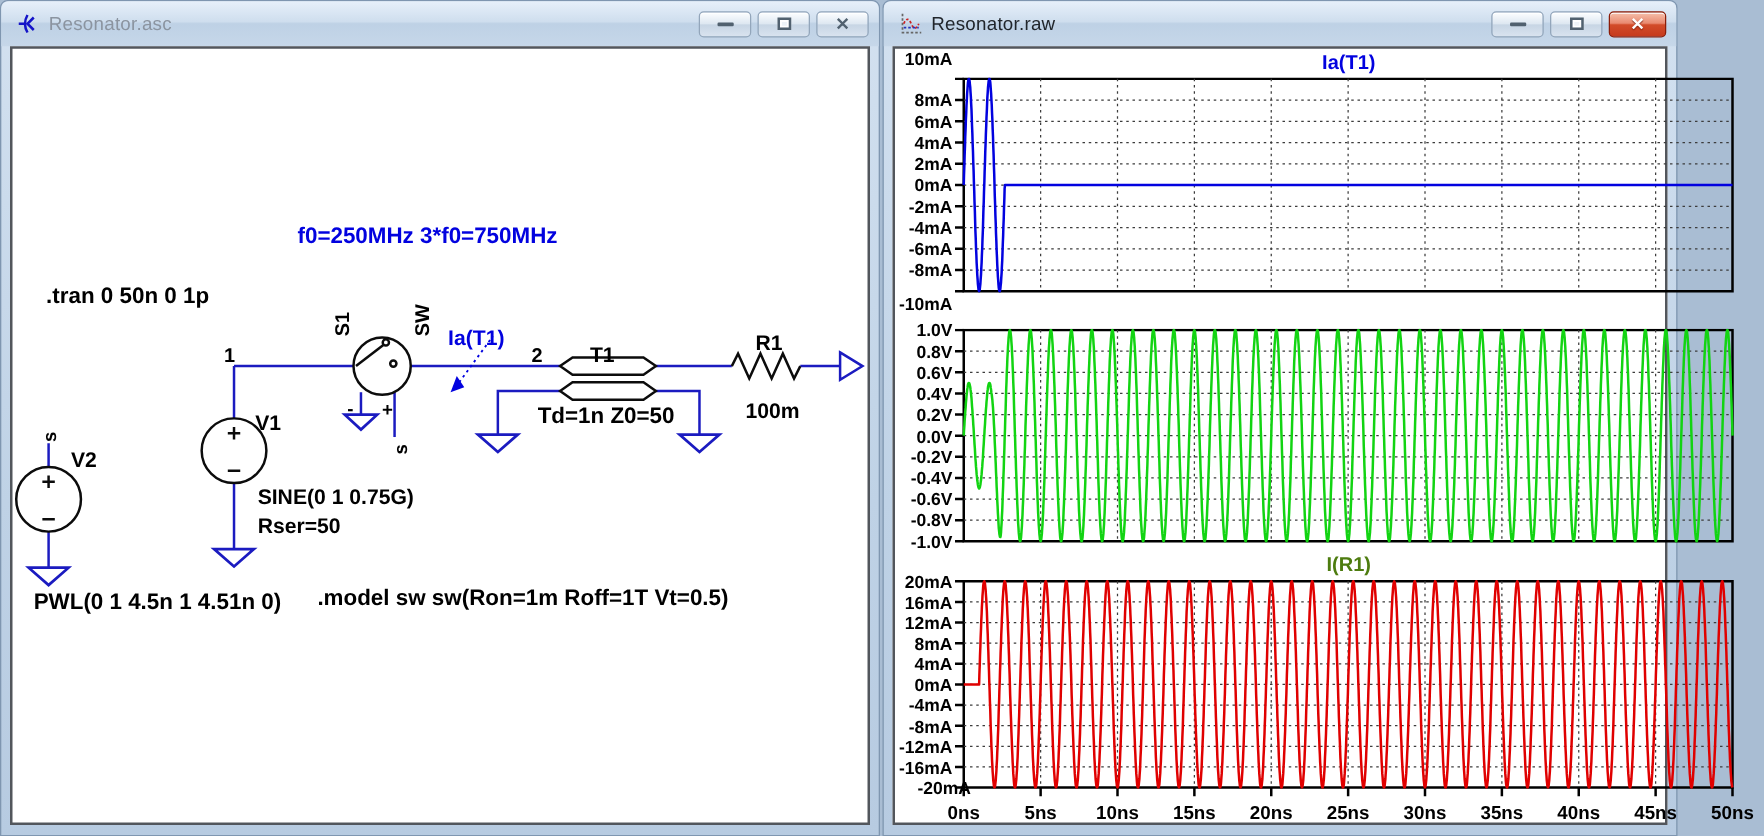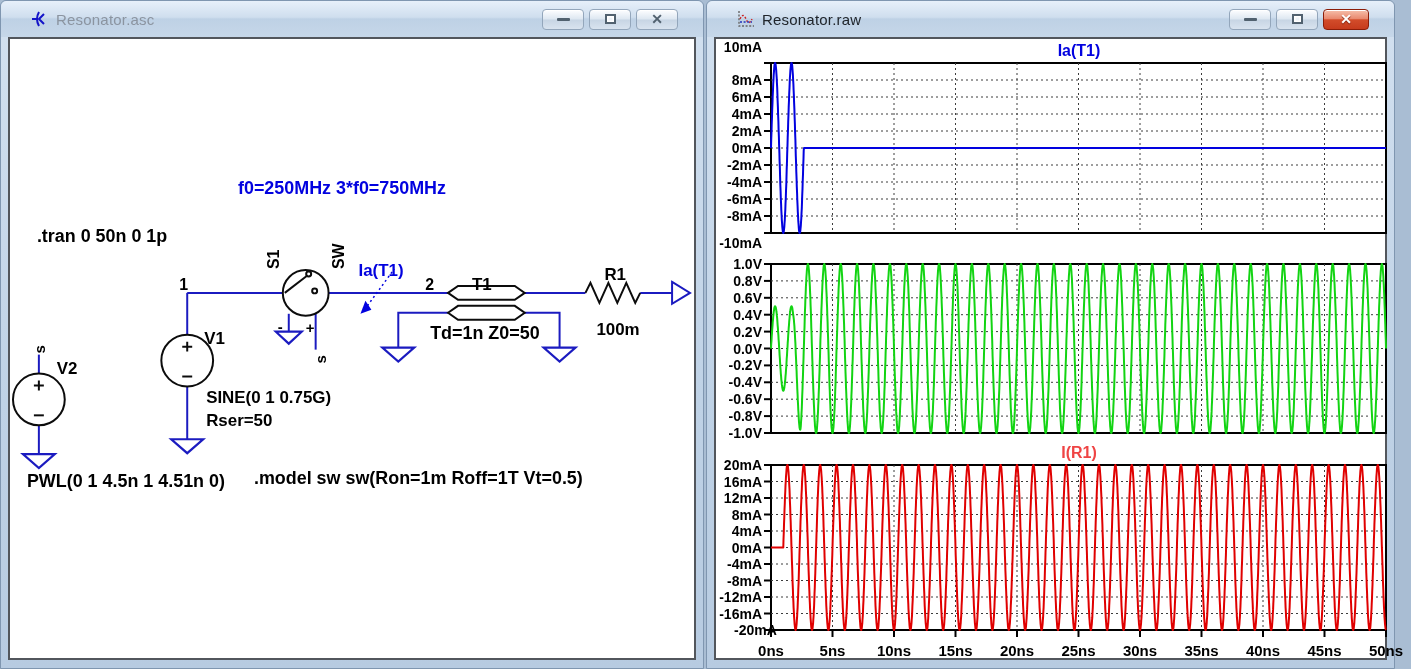--- a/index.html
+++ b/index.html
@@ -2,25 +2,25 @@
 <html><head>
 <meta charset="utf-8">
 <style>
   * { margin:0; padding:0; box-sizing:border-box; }
   html,body { width:1411px; height:669px; overflow:hidden; background:#a9bdd3;
               font-family:"Liberation Sans", sans-serif; }
   .window { position:absolute; top:0; height:669px; border:1px solid #7f96b0;
             border-radius:6px 6px 0 0;
             background:linear-gradient(180deg,#d3e1f0 0%,#bfd2e6 60%,#b7cbe1 100%); }
   #win-left { left:0; width:704px; }
-  #win-right { left:706px; width:689px; }
+  #win-right { left:706px; width:636px; }
   .titlebar { position:absolute; top:0; left:0; right:0; height:36px;
               border-radius:6px 6px 0 0; display:flex; align-items:center;
               background:linear-gradient(180deg,#e7f0fa 0%,#cfdeee 45%,#bed1e5 50%,#c6d7e9 100%);
-              padding:0 25px; }
+              padding:0 8px; }
   .titlebar .ticon { width:20px; height:20px; margin:0 6px 0 4px; flex:0 0 auto; }
   .title-text { font-size:15px; color:#20252b; letter-spacing:.2px; }
   #win-left .title-text { color:#8b94a0; }
   .tb-buttons { margin-left:auto; display:flex; gap:5px; }
   .tb-btn { width:42px; height:21px; border-radius:4px; border:1px solid #93a6bb;
             background:linear-gradient(180deg,#fdfeff 0%,#dde7f1 48%,#c7d5e4 52%,#d9e3ef 100%);
             display:flex; align-items:center; justify-content:center; cursor:default;
             box-shadow:inset 0 1px 0 #fff; }
   .tb-btn .min-glyph { width:13px; height:3px; background:#51616f; border-radius:1px; }
   .tb-btn .restore-glyph { width:11px; height:10px; border:2px solid #51616f; background:#eef3f8;
@@ -261,21 +261,21 @@
           <line x1="1" y1="51.7" x2="8" y2="51.7" stroke="#000" stroke-width="2"></line>
           <line x1="1" y1="68.6" x2="8" y2="68.6" stroke="#000" stroke-width="2"></line>
           <line x1="1" y1="85.5" x2="8" y2="85.5" stroke="#000" stroke-width="2"></line>
           <line x1="1" y1="102.4" x2="8" y2="102.4" stroke="#000" stroke-width="2"></line>
           <line x1="1" y1="119.3" x2="8" y2="119.3" stroke="#000" stroke-width="2"></line>
           <line x1="1" y1="136.2" x2="8" y2="136.2" stroke="#000" stroke-width="2"></line>
           <line x1="1" y1="153.1" x2="8" y2="153.1" stroke="#000" stroke-width="2"></line>
           <line x1="1" y1="170.0" x2="8" y2="170.0" stroke="#000" stroke-width="2"></line>
           <path d="M8.0,85.5 L8.2,81.5 L8.5,77.6 L8.7,73.7 L9.0,69.9 L9.2,66.3 L9.5,62.9 L9.7,59.6 L10.0,56.6 L10.2,53.8 L10.5,51.3 L10.7,49.1 L11.0,47.3 L11.2,45.7 L11.4,44.6 L11.7,43.8 L11.9,43.3 L12.2,43.3 L12.4,43.6 L12.7,44.3 L12.9,45.3 L13.2,46.7 L13.4,48.5 L13.7,50.6 L13.9,52.9 L14.2,55.6 L14.4,58.6 L14.6,61.8 L14.9,65.1 L15.1,68.7 L15.4,72.4 L15.6,76.3 L15.9,80.2 L16.1,84.2 L16.4,88.2 L16.6,92.1 L16.9,96.0 L17.1,99.8 L17.3,103.5 L17.6,107.0 L17.8,110.3 L18.1,113.4 L18.3,116.3 L18.6,118.9 L18.8,121.2 L19.1,123.1 L19.3,124.8 L19.6,126.1 L19.8,127.0 L20.1,127.6 L20.3,127.8 L20.5,127.6 L20.8,127.0 L21.0,126.1 L21.3,124.8 L21.5,123.1 L21.8,121.2 L22.0,118.9 L22.3,116.3 L22.5,113.4 L22.8,110.3 L23.0,107.0 L23.3,103.5 L23.5,99.8 L23.7,96.0 L24.0,92.1 L24.2,88.2 L24.5,84.2 L24.7,80.2 L25.0,76.3 L25.2,72.4 L25.5,68.7 L25.7,65.1 L26.0,61.8 L26.2,58.6 L26.5,55.6 L26.7,52.9 L26.9,50.6 L27.2,48.5 L27.4,46.7 L27.7,45.3 L27.9,44.3 L28.2,43.6 L28.4,43.3 L28.7,43.3 L28.9,43.8 L29.2,44.6 L29.4,45.7 L29.6,47.3 L29.9,49.1 L30.1,51.3 L30.4,52.8 L30.6,54.6 L30.9,57.0 L31.1,59.8 L31.4,63.1 L31.6,66.8 L31.9,71.0 L32.1,75.5 L32.4,80.3 L32.6,85.5 L32.8,90.9 L33.1,96.6 L33.3,102.4 L33.6,108.3 L33.8,114.3 L34.1,120.2 L34.3,126.1 L34.6,131.8 L34.8,137.3 L35.1,142.5 L35.3,147.3 L35.6,151.8 L35.8,155.7 L36.0,159.2 L36.3,162.0 L36.5,164.2 L36.8,165.7 L37.0,166.5 L37.3,166.6 L37.5,165.9 L37.8,163.1 L38.0,159.5 L38.3,155.4 L38.5,150.6 L38.8,145.3 L39.0,139.4 L39.2,133.0 L39.5,126.2 L39.7,119.1 L40.0,111.6 L40.2,103.9 L40.5,96.1 L40.7,88.2 L41.0,80.2 L41.2,72.3 L41.5,64.5 L41.7,56.9 L41.9,49.5 L42.2,42.5 L42.4,35.8 L42.7,29.6 L42.9,23.9 L43.2,18.7 L43.4,14.2 L43.7,10.2 L43.9,6.9 L44.2,4.4 L44.4,2.5 L44.7,1.4 L44.9,1.0 L45.1,1.4 L45.4,2.5 L45.6,4.4 L45.9,6.9 L46.1,10.2 L46.4,14.2 L46.6,18.7 L46.9,23.9 L47.1,29.6 L47.4,35.8 L47.6,42.5 L47.9,49.5 L48.1,56.9 L48.3,64.5 L48.6,72.3 L48.8,80.2 L49.1,88.2 L49.3,96.1 L49.6,103.9 L49.8,111.6 L50.1,119.1 L50.3,126.2 L50.6,133.0 L50.8,139.4 L51.1,145.3 L51.3,150.6 L51.5,155.4 L51.8,159.5 L52.0,163.1 L52.3,165.9 L52.5,168.0 L52.8,169.3 L53.0,170.0 L53.3,169.8 L53.5,169.0 L53.8,167.3 L54.0,165.0 L54.2,162.0 L54.5,158.2 L54.7,153.9 L55.0,148.9 L55.2,143.3 L55.5,137.3 L55.7,130.8 L56.0,123.9 L56.2,116.6 L56.5,109.1 L56.7,101.3 L57.0,93.5 L57.2,85.5 L57.4,77.5 L57.7,69.7 L57.9,61.9 L58.2,54.4 L58.4,47.1 L58.7,40.2 L58.9,33.7 L59.2,27.7 L59.4,22.1 L59.7,17.1 L59.9,12.8 L60.2,9.0 L60.4,6.0 L60.6,3.7 L60.9,2.0 L61.1,1.2 L61.4,1.0 L61.6,1.7 L61.9,3.0 L62.1,5.1 L62.4,7.9 L62.6,11.5 L62.9,15.6 L63.1,20.4 L63.3,25.7 L63.6,31.6 L63.8,38.0 L64.1,44.8 L64.3,51.9 L64.6,59.4 L64.8,67.1 L65.1,74.9 L65.3,82.8 L65.6,90.8 L65.8,98.7 L66.1,106.5 L66.3,114.1 L66.5,121.5 L66.8,128.5 L67.0,135.2 L67.3,141.4 L67.5,147.1 L67.8,152.3 L68.0,156.8 L68.3,160.8 L68.5,164.1 L68.8,166.6 L69.0,168.5 L69.3,169.6 L69.5,170.0 L69.7,169.6 L70.0,168.5 L70.2,166.6 L70.5,164.1 L70.7,160.8 L71.0,156.8 L71.2,152.3 L71.5,147.1 L71.7,141.4 L72.0,135.2 L72.2,128.5 L72.5,121.5 L72.7,114.1 L72.9,106.5 L73.2,98.7 L73.4,90.8 L73.7,82.8 L73.9,74.9 L74.2,67.1 L74.4,59.4 L74.7,51.9 L74.9,44.8 L75.2,38.0 L75.4,31.6 L75.6,25.7 L75.9,20.4 L76.1,15.6 L76.4,11.5 L76.6,7.9 L76.9,5.1 L77.1,3.0 L77.4,1.7 L77.6,1.0 L77.9,1.2 L78.1,2.0 L78.4,3.7 L78.6,6.0 L78.8,9.0 L79.1,12.8 L79.3,17.1 L79.6,22.1 L79.8,27.7 L80.1,33.7 L80.3,40.2 L80.6,47.1 L80.8,54.4 L81.1,61.9 L81.3,69.7 L81.6,77.5 L81.8,85.5 L82.0,93.5 L82.3,101.3 L82.5,109.1 L82.8,116.6 L83.0,123.9 L83.3,130.8 L83.5,137.3 L83.8,143.3 L84.0,148.9 L84.3,153.9 L84.5,158.2 L84.8,162.0 L85.0,165.0 L85.2,167.3 L85.5,169.0 L85.7,169.8 L86.0,170.0 L86.2,169.3 L86.5,168.0 L86.7,165.9 L87.0,163.1 L87.2,159.5 L87.5,155.4 L87.7,150.6 L87.9,145.3 L88.2,139.4 L88.4,133.0 L88.7,126.2 L88.9,119.1 L89.2,111.6 L89.4,103.9 L89.7,96.1 L89.9,88.2 L90.2,80.2 L90.4,72.3 L90.7,64.5 L90.9,56.9 L91.1,49.5 L91.4,42.5 L91.6,35.8 L91.9,29.6 L92.1,23.9 L92.4,18.7 L92.6,14.2 L92.9,10.2 L93.1,6.9 L93.4,4.4 L93.6,2.5 L93.9,1.4 L94.1,1.0 L94.3,1.4 L94.6,2.5 L94.8,4.4 L95.1,6.9 L95.3,10.2 L95.6,14.2 L95.8,18.7 L96.1,23.9 L96.3,29.6 L96.6,35.8 L96.8,42.5 L97.1,49.5 L97.3,56.9 L97.5,64.5 L97.8,72.3 L98.0,80.2 L98.3,88.2 L98.5,96.1 L98.8,103.9 L99.0,111.6 L99.3,119.1 L99.5,126.2 L99.8,133.0 L100.0,139.4 L100.2,145.3 L100.5,150.6 L100.7,155.4 L101.0,159.5 L101.2,163.1 L101.5,165.9 L101.7,168.0 L102.0,169.3 L102.2,170.0 L102.5,169.8 L102.7,169.0 L103.0,167.3 L103.2,165.0 L103.4,162.0 L103.7,158.2 L103.9,153.9 L104.2,148.9 L104.4,143.3 L104.7,137.3 L104.9,130.8 L105.2,123.9 L105.4,116.6 L105.7,109.1 L105.9,101.3 L106.2,93.5 L106.4,85.5 L106.6,77.5 L106.9,69.7 L107.1,61.9 L107.4,54.4 L107.6,47.1 L107.9,40.2 L108.1,33.7 L108.4,27.7 L108.6,22.1 L108.9,17.1 L109.1,12.8 L109.4,9.0 L109.6,6.0 L109.8,3.7 L110.1,2.0 L110.3,1.2 L110.6,1.0 L110.8,1.7 L111.1,3.0 L111.3,5.1 L111.6,7.9 L111.8,11.5 L112.1,15.6 L112.3,20.4 L112.5,25.7 L112.8,31.6 L113.0,38.0 L113.3,44.8 L113.5,51.9 L113.8,59.4 L114.0,67.1 L114.3,74.9 L114.5,82.8 L114.8,90.8 L115.0,98.7 L115.3,106.5 L115.5,114.1 L115.7,121.5 L116.0,128.5 L116.2,135.2 L116.5,141.4 L116.7,147.1 L117.0,152.3 L117.2,156.8 L117.5,160.8 L117.7,164.1 L118.0,166.6 L118.2,168.5 L118.5,169.6 L118.7,170.0 L118.9,169.6 L119.2,168.5 L119.4,166.6 L119.7,164.1 L119.9,160.8 L120.2,156.8 L120.4,152.3 L120.7,147.1 L120.9,141.4 L121.2,135.2 L121.4,128.5 L121.7,121.5 L121.9,114.1 L122.1,106.5 L122.4,98.7 L122.6,90.8 L122.9,82.8 L123.1,74.9 L123.4,67.1 L123.6,59.4 L123.9,51.9 L124.1,44.8 L124.4,38.0 L124.6,31.6 L124.8,25.7 L125.1,20.4 L125.3,15.6 L125.6,11.5 L125.8,7.9 L126.1,5.1 L126.3,3.0 L126.6,1.7 L126.8,1.0 L127.1,1.2 L127.3,2.0 L127.6,3.7 L127.8,6.0 L128.0,9.0 L128.3,12.8 L128.5,17.1 L128.8,22.1 L129.0,27.7 L129.3,33.7 L129.5,40.2 L129.8,47.1 L130.0,54.4 L130.3,61.9 L130.5,69.7 L130.8,77.5 L131.0,85.5 L131.2,93.5 L131.5,101.3 L131.7,109.1 L132.0,116.6 L132.2,123.9 L132.5,130.8 L132.7,137.3 L133.0,143.3 L133.2,148.9 L133.5,153.9 L133.7,158.2 L134.0,162.0 L134.2,165.0 L134.4,167.3 L134.7,169.0 L134.9,169.8 L135.2,170.0 L135.4,169.3 L135.7,168.0 L135.9,165.9 L136.2,163.1 L136.4,159.5 L136.7,155.4 L136.9,150.6 L137.1,145.3 L137.4,139.4 L137.6,133.0 L137.9,126.2 L138.1,119.1 L138.4,111.6 L138.6,103.9 L138.9,96.1 L139.1,88.2 L139.4,80.2 L139.6,72.3 L139.9,64.5 L140.1,56.9 L140.3,49.5 L140.6,42.5 L140.8,35.8 L141.1,29.6 L141.3,23.9 L141.6,18.7 L141.8,14.2 L142.1,10.2 L142.3,6.9 L142.6,4.4 L142.8,2.5 L143.1,1.4 L143.3,1.0 L143.5,1.4 L143.8,2.5 L144.0,4.4 L144.3,6.9 L144.5,10.2 L144.8,14.2 L145.0,18.7 L145.3,23.9 L145.5,29.6 L145.8,35.8 L146.0,42.5 L146.3,49.5 L146.5,56.9 L146.7,64.5 L147.0,72.3 L147.2,80.2 L147.5,88.2 L147.7,96.1 L148.0,103.9 L148.2,111.6 L148.5,119.1 L148.7,126.2 L149.0,133.0 L149.2,139.4 L149.4,145.3 L149.7,150.6 L149.9,155.4 L150.2,159.5 L150.4,163.1 L150.7,165.9 L150.9,168.0 L151.2,169.3 L151.4,170.0 L151.7,169.8 L151.9,169.0 L152.2,167.3 L152.4,165.0 L152.6,162.0 L152.9,158.2 L153.1,153.9 L153.4,148.9 L153.6,143.3 L153.9,137.3 L154.1,130.8 L154.4,123.9 L154.6,116.6 L154.9,109.1 L155.1,101.3 L155.4,93.5 L155.6,85.5 L155.8,77.5 L156.1,69.7 L156.3,61.9 L156.6,54.4 L156.8,47.1 L157.1,40.2 L157.3,33.7 L157.6,27.7 L157.8,22.1 L158.1,17.1 L158.3,12.8 L158.6,9.0 L158.8,6.0 L159.0,3.7 L159.3,2.0 L159.5,1.2 L159.8,1.0 L160.0,1.7 L160.3,3.0 L160.5,5.1 L160.8,7.9 L161.0,11.5 L161.3,15.6 L161.5,20.4 L161.7,25.7 L162.0,31.6 L162.2,38.0 L162.5,44.8 L162.7,51.9 L163.0,59.4 L163.2,67.1 L163.5,74.9 L163.7,82.8 L164.0,90.8 L164.2,98.7 L164.5,106.5 L164.7,114.1 L164.9,121.5 L165.2,128.5 L165.4,135.2 L165.7,141.4 L165.9,147.1 L166.2,152.3 L166.4,156.8 L166.7,160.8 L166.9,164.1 L167.2,166.6 L167.4,168.5 L167.7,169.6 L167.9,170.0 L168.1,169.6 L168.4,168.5 L168.6,166.6 L168.9,164.1 L169.1,160.8 L169.4,156.8 L169.6,152.3 L169.9,147.1 L170.1,141.4 L170.4,135.2 L170.6,128.5 L170.9,121.5 L171.1,114.1 L171.3,106.5 L171.6,98.7 L171.8,90.8 L172.1,82.8 L172.3,74.9 L172.6,67.1 L172.8,59.4 L173.1,51.9 L173.3,44.8 L173.6,38.0 L173.8,31.6 L174.0,25.7 L174.3,20.4 L174.5,15.6 L174.8,11.5 L175.0,7.9 L175.3,5.1 L175.5,3.0 L175.8,1.7 L176.0,1.0 L176.3,1.2 L176.5,2.0 L176.8,3.7 L177.0,6.0 L177.2,9.0 L177.5,12.8 L177.7,17.1 L178.0,22.1 L178.2,27.7 L178.5,33.7 L178.7,40.2 L179.0,47.1 L179.2,54.4 L179.5,61.9 L179.7,69.7 L180.0,77.5 L180.2,85.5 L180.4,93.5 L180.7,101.3 L180.9,109.1 L181.2,116.6 L181.4,123.9 L181.7,130.8 L181.9,137.3 L182.2,143.3 L182.4,148.9 L182.7,153.9 L182.9,158.2 L183.2,162.0 L183.4,165.0 L183.6,167.3 L183.9,169.0 L184.1,169.8 L184.4,170.0 L184.6,169.3 L184.9,168.0 L185.1,165.9 L185.4,163.1 L185.6,159.5 L185.9,155.4 L186.1,150.6 L186.3,145.3 L186.6,139.4 L186.8,133.0 L187.1,126.2 L187.3,119.1 L187.6,111.6 L187.8,103.9 L188.1,96.1 L188.3,88.2 L188.6,80.2 L188.8,72.3 L189.1,64.5 L189.3,56.9 L189.5,49.5 L189.8,42.5 L190.0,35.8 L190.3,29.6 L190.5,23.9 L190.8,18.7 L191.0,14.2 L191.3,10.2 L191.5,6.9 L191.8,4.4 L192.0,2.5 L192.3,1.4 L192.5,1.0 L192.7,1.4 L193.0,2.5 L193.2,4.4 L193.5,6.9 L193.7,10.2 L194.0,14.2 L194.2,18.7 L194.5,23.9 L194.7,29.6 L195.0,35.8 L195.2,42.5 L195.5,49.5 L195.7,56.9 L195.9,64.5 L196.2,72.3 L196.4,80.2 L196.7,88.2 L196.9,96.1 L197.2,103.9 L197.4,111.6 L197.7,119.1 L197.9,126.2 L198.2,133.0 L198.4,139.4 L198.6,145.3 L198.9,150.6 L199.1,155.4 L199.4,159.5 L199.6,163.1 L199.9,165.9 L200.1,168.0 L200.4,169.3 L200.6,170.0 L200.9,169.8 L201.1,169.0 L201.4,167.3 L201.6,165.0 L201.8,162.0 L202.1,158.2 L202.3,153.9 L202.6,148.9 L202.8,143.3 L203.1,137.3 L203.3,130.8 L203.6,123.9 L203.8,116.6 L204.1,109.1 L204.3,101.3 L204.6,93.5 L204.8,85.5 L205.0,77.5 L205.3,69.7 L205.5,61.9 L205.8,54.4 L206.0,47.1 L206.3,40.2 L206.5,33.7 L206.8,27.7 L207.0,22.1 L207.3,17.1 L207.5,12.8 L207.8,9.0 L208.0,6.0 L208.2,3.7 L208.5,2.0 L208.7,1.2 L209.0,1.0 L209.2,1.7 L209.5,3.0 L209.7,5.1 L210.0,7.9 L210.2,11.5 L210.5,15.6 L210.7,20.4 L210.9,25.7 L211.2,31.6 L211.4,38.0 L211.7,44.8 L211.9,51.9 L212.2,59.4 L212.4,67.1 L212.7,74.9 L212.9,82.8 L213.2,90.8 L213.4,98.7 L213.7,106.5 L213.9,114.1 L214.1,121.5 L214.4,128.5 L214.6,135.2 L214.9,141.4 L215.1,147.1 L215.4,152.3 L215.6,156.8 L215.9,160.8 L216.1,164.1 L216.4,166.6 L216.6,168.5 L216.9,169.6 L217.1,170.0 L217.3,169.6 L217.6,168.5 L217.8,166.6 L218.1,164.1 L218.3,160.8 L218.6,156.8 L218.8,152.3 L219.1,147.1 L219.3,141.4 L219.6,135.2 L219.8,128.5 L220.1,121.5 L220.3,114.1 L220.5,106.5 L220.8,98.7 L221.0,90.8 L221.3,82.8 L221.5,74.9 L221.8,67.1 L222.0,59.4 L222.3,51.9 L222.5,44.8 L222.8,38.0 L223.0,31.6 L223.2,25.7 L223.5,20.4 L223.7,15.6 L224.0,11.5 L224.2,7.9 L224.5,5.1 L224.7,3.0 L225.0,1.7 L225.2,1.0 L225.5,1.2 L225.7,2.0 L226.0,3.7 L226.2,6.0 L226.4,9.0 L226.7,12.8 L226.9,17.1 L227.2,22.1 L227.4,27.7 L227.7,33.7 L227.9,40.2 L228.2,47.1 L228.4,54.4 L228.7,61.9 L228.9,69.7 L229.2,77.5 L229.4,85.5 L229.6,93.5 L229.9,101.3 L230.1,109.1 L230.4,116.6 L230.6,123.9 L230.9,130.8 L231.1,137.3 L231.4,143.3 L231.6,148.9 L231.9,153.9 L232.1,158.2 L232.4,162.0 L232.6,165.0 L232.8,167.3 L233.1,169.0 L233.3,169.8 L233.6,170.0 L233.8,169.3 L234.1,168.0 L234.3,165.9 L234.6,163.1 L234.8,159.5 L235.1,155.4 L235.3,150.6 L235.5,145.3 L235.8,139.4 L236.0,133.0 L236.3,126.2 L236.5,119.1 L236.8,111.6 L237.0,103.9 L237.3,96.1 L237.5,88.2 L237.8,80.2 L238.0,72.3 L238.3,64.5 L238.5,56.9 L238.7,49.5 L239.0,42.5 L239.2,35.8 L239.5,29.6 L239.7,23.9 L240.0,18.7 L240.2,14.2 L240.5,10.2 L240.7,6.9 L241.0,4.4 L241.2,2.5 L241.5,1.4 L241.7,1.0 L241.9,1.4 L242.2,2.5 L242.4,4.4 L242.7,6.9 L242.9,10.2 L243.2,14.2 L243.4,18.7 L243.7,23.9 L243.9,29.6 L244.2,35.8 L244.4,42.5 L244.7,49.5 L244.9,56.9 L245.1,64.5 L245.4,72.3 L245.6,80.2 L245.9,88.2 L246.1,96.1 L246.4,103.9 L246.6,111.6 L246.9,119.1 L247.1,126.2 L247.4,133.0 L247.6,139.4 L247.8,145.3 L248.1,150.6 L248.3,155.4 L248.6,159.5 L248.8,163.1 L249.1,165.9 L249.3,168.0 L249.6,169.3 L249.8,170.0 L250.1,169.8 L250.3,169.0 L250.6,167.3 L250.8,165.0 L251.0,162.0 L251.3,158.2 L251.5,153.9 L251.8,148.9 L252.0,143.3 L252.3,137.3 L252.5,130.8 L252.8,123.9 L253.0,116.6 L253.3,109.1 L253.5,101.3 L253.8,93.5 L254.0,85.5 L254.2,77.5 L254.5,69.7 L254.7,61.9 L255.0,54.4 L255.2,47.1 L255.5,40.2 L255.7,33.7 L256.0,27.7 L256.2,22.1 L256.5,17.1 L256.7,12.8 L257.0,9.0 L257.2,6.0 L257.4,3.7 L257.7,2.0 L257.9,1.2 L258.2,1.0 L258.4,1.7 L258.7,3.0 L258.9,5.1 L259.2,7.9 L259.4,11.5 L259.7,15.6 L259.9,20.4 L260.1,25.7 L260.4,31.6 L260.6,38.0 L260.9,44.8 L261.1,51.9 L261.4,59.4 L261.6,67.1 L261.9,74.9 L262.1,82.8 L262.4,90.8 L262.6,98.7 L262.9,106.5 L263.1,114.1 L263.3,121.5 L263.6,128.5 L263.8,135.2 L264.1,141.4 L264.3,147.1 L264.6,152.3 L264.8,156.8 L265.1,160.8 L265.3,164.1 L265.6,166.6 L265.8,168.5 L266.1,169.6 L266.3,170.0 L266.5,169.6 L266.8,168.5 L267.0,166.6 L267.3,164.1 L267.5,160.8 L267.8,156.8 L268.0,152.3 L268.3,147.1 L268.5,141.4 L268.8,135.2 L269.0,128.5 L269.3,121.5 L269.5,114.1 L269.7,106.5 L270.0,98.7 L270.2,90.8 L270.5,82.8 L270.7,74.9 L271.0,67.1 L271.2,59.4 L271.5,51.9 L271.7,44.8 L272.0,38.0 L272.2,31.6 L272.4,25.7 L272.7,20.4 L272.9,15.6 L273.2,11.5 L273.4,7.9 L273.7,5.1 L273.9,3.0 L274.2,1.7 L274.4,1.0 L274.7,1.2 L274.9,2.0 L275.2,3.7 L275.4,6.0 L275.6,9.0 L275.9,12.8 L276.1,17.1 L276.4,22.1 L276.6,27.7 L276.9,33.7 L277.1,40.2 L277.4,47.1 L277.6,54.4 L277.9,61.9 L278.1,69.7 L278.4,77.5 L278.6,85.5 L278.8,93.5 L279.1,101.3 L279.3,109.1 L279.6,116.6 L279.8,123.9 L280.1,130.8 L280.3,137.3 L280.6,143.3 L280.8,148.9 L281.1,153.9 L281.3,158.2 L281.6,162.0 L281.8,165.0 L282.0,167.3 L282.3,169.0 L282.5,169.8 L282.8,170.0 L283.0,169.3 L283.3,168.0 L283.5,165.9 L283.8,163.1 L284.0,159.5 L284.3,155.4 L284.5,150.6 L284.7,145.3 L285.0,139.4 L285.2,133.0 L285.5,126.2 L285.7,119.1 L286.0,111.6 L286.2,103.9 L286.5,96.1 L286.7,88.2 L287.0,80.2 L287.2,72.3 L287.5,64.5 L287.7,56.9 L287.9,49.5 L288.2,42.5 L288.4,35.8 L288.7,29.6 L288.9,23.9 L289.2,18.7 L289.4,14.2 L289.7,10.2 L289.9,6.9 L290.2,4.4 L290.4,2.5 L290.7,1.4 L290.9,1.0 L291.1,1.4 L291.4,2.5 L291.6,4.4 L291.9,6.9 L292.1,10.2 L292.4,14.2 L292.6,18.7 L292.9,23.9 L293.1,29.6 L293.4,35.8 L293.6,42.5 L293.9,49.5 L294.1,56.9 L294.3,64.5 L294.6,72.3 L294.8,80.2 L295.1,88.2 L295.3,96.1 L295.6,103.9 L295.8,111.6 L296.1,119.1 L296.3,126.2 L296.6,133.0 L296.8,139.4 L297.0,145.3 L297.3,150.6 L297.5,155.4 L297.8,159.5 L298.0,163.1 L298.3,165.9 L298.5,168.0 L298.8,169.3 L299.0,170.0 L299.3,169.8 L299.5,169.0 L299.8,167.3 L300.0,165.0 L300.2,162.0 L300.5,158.2 L300.7,153.9 L301.0,148.9 L301.2,143.3 L301.5,137.3 L301.7,130.8 L302.0,123.9 L302.2,116.6 L302.5,109.1 L302.7,101.3 L303.0,93.5 L303.2,85.5 L303.4,77.5 L303.7,69.7 L303.9,61.9 L304.2,54.4 L304.4,47.1 L304.7,40.2 L304.9,33.7 L305.2,27.7 L305.4,22.1 L305.7,17.1 L305.9,12.8 L306.2,9.0 L306.4,6.0 L306.6,3.7 L306.9,2.0 L307.1,1.2 L307.4,1.0 L307.6,1.7 L307.9,3.0 L308.1,5.1 L308.4,7.9 L308.6,11.5 L308.9,15.6 L309.1,20.4 L309.3,25.7 L309.6,31.6 L309.8,38.0 L310.1,44.8 L310.3,51.9 L310.6,59.4 L310.8,67.1 L311.1,74.9 L311.3,82.8 L311.6,90.8 L311.8,98.7 L312.1,106.5 L312.3,114.1 L312.5,121.5 L312.8,128.5 L313.0,135.2 L313.3,141.4 L313.5,147.1 L313.8,152.3 L314.0,156.8 L314.3,160.8 L314.5,164.1 L314.8,166.6 L315.0,168.5 L315.3,169.6 L315.5,170.0 L315.7,169.6 L316.0,168.5 L316.2,166.6 L316.5,164.1 L316.7,160.8 L317.0,156.8 L317.2,152.3 L317.5,147.1 L317.7,141.4 L318.0,135.2 L318.2,128.5 L318.5,121.5 L318.7,114.1 L318.9,106.5 L319.2,98.7 L319.4,90.8 L319.7,82.8 L319.9,74.9 L320.2,67.1 L320.4,59.4 L320.7,51.9 L320.9,44.8 L321.2,38.0 L321.4,31.6 L321.6,25.7 L321.9,20.4 L322.1,15.6 L322.4,11.5 L322.6,7.9 L322.9,5.1 L323.1,3.0 L323.4,1.7 L323.6,1.0 L323.9,1.2 L324.1,2.0 L324.4,3.7 L324.6,6.0 L324.8,9.0 L325.1,12.8 L325.3,17.1 L325.6,22.1 L325.8,27.7 L326.1,33.7 L326.3,40.2 L326.6,47.1 L326.8,54.4 L327.1,61.9 L327.3,69.7 L327.6,77.5 L327.8,85.5 L328.0,93.5 L328.3,101.3 L328.5,109.1 L328.8,116.6 L329.0,123.9 L329.3,130.8 L329.5,137.3 L329.8,143.3 L330.0,148.9 L330.3,153.9 L330.5,158.2 L330.8,162.0 L331.0,165.0 L331.2,167.3 L331.5,169.0 L331.7,169.8 L332.0,170.0 L332.2,169.3 L332.5,168.0 L332.7,165.9 L333.0,163.1 L333.2,159.5 L333.5,155.4 L333.7,150.6 L333.9,145.3 L334.2,139.4 L334.4,133.0 L334.7,126.2 L334.9,119.1 L335.2,111.6 L335.4,103.9 L335.7,96.1 L335.9,88.2 L336.2,80.2 L336.4,72.3 L336.7,64.5 L336.9,56.9 L337.1,49.5 L337.4,42.5 L337.6,35.8 L337.9,29.6 L338.1,23.9 L338.4,18.7 L338.6,14.2 L338.9,10.2 L339.1,6.9 L339.4,4.4 L339.6,2.5 L339.9,1.4 L340.1,1.0 L340.3,1.4 L340.6,2.5 L340.8,4.4 L341.1,6.9 L341.3,10.2 L341.6,14.2 L341.8,18.7 L342.1,23.9 L342.3,29.6 L342.6,35.8 L342.8,42.5 L343.1,49.5 L343.3,56.9 L343.5,64.5 L343.8,72.3 L344.0,80.2 L344.3,88.2 L344.5,96.1 L344.8,103.9 L345.0,111.6 L345.3,119.1 L345.5,126.2 L345.8,133.0 L346.0,139.4 L346.2,145.3 L346.5,150.6 L346.7,155.4 L347.0,159.5 L347.2,163.1 L347.5,165.9 L347.7,168.0 L348.0,169.3 L348.2,170.0 L348.5,169.8 L348.7,169.0 L349.0,167.3 L349.2,165.0 L349.4,162.0 L349.7,158.2 L349.9,153.9 L350.2,148.9 L350.4,143.3 L350.7,137.3 L350.9,130.8 L351.2,123.9 L351.4,116.6 L351.7,109.1 L351.9,101.3 L352.2,93.5 L352.4,85.5 L352.6,77.5 L352.9,69.7 L353.1,61.9 L353.4,54.4 L353.6,47.1 L353.9,40.2 L354.1,33.7 L354.4,27.7 L354.6,22.1 L354.9,17.1 L355.1,12.8 L355.4,9.0 L355.6,6.0 L355.8,3.7 L356.1,2.0 L356.3,1.2 L356.6,1.0 L356.8,1.7 L357.1,3.0 L357.3,5.1 L357.6,7.9 L357.8,11.5 L358.1,15.6 L358.3,20.4 L358.5,25.7 L358.8,31.6 L359.0,38.0 L359.3,44.8 L359.5,51.9 L359.8,59.4 L360.0,67.1 L360.3,74.9 L360.5,82.8 L360.8,90.8 L361.0,98.7 L361.3,106.5 L361.5,114.1 L361.7,121.5 L362.0,128.5 L362.2,135.2 L362.5,141.4 L362.7,147.1 L363.0,152.3 L363.2,156.8 L363.5,160.8 L363.7,164.1 L364.0,166.6 L364.2,168.5 L364.5,169.6 L364.7,170.0 L364.9,169.6 L365.2,168.5 L365.4,166.6 L365.7,164.1 L365.9,160.8 L366.2,156.8 L366.4,152.3 L366.7,147.1 L366.9,141.4 L367.2,135.2 L367.4,128.5 L367.7,121.5 L367.9,114.1 L368.1,106.5 L368.4,98.7 L368.6,90.8 L368.9,82.8 L369.1,74.9 L369.4,67.1 L369.6,59.4 L369.9,51.9 L370.1,44.8 L370.4,38.0 L370.6,31.6 L370.8,25.7 L371.1,20.4 L371.3,15.6 L371.6,11.5 L371.8,7.9 L372.1,5.1 L372.3,3.0 L372.6,1.7 L372.8,1.0 L373.1,1.2 L373.3,2.0 L373.6,3.7 L373.8,6.0 L374.0,9.0 L374.3,12.8 L374.5,17.1 L374.8,22.1 L375.0,27.7 L375.3,33.7 L375.5,40.2 L375.8,47.1 L376.0,54.4 L376.3,61.9 L376.5,69.7 L376.8,77.5 L377.0,85.5 L377.2,93.5 L377.5,101.3 L377.7,109.1 L378.0,116.6 L378.2,123.9 L378.5,130.8 L378.7,137.3 L379.0,143.3 L379.2,148.9 L379.5,153.9 L379.7,158.2 L380.0,162.0 L380.2,165.0 L380.4,167.3 L380.7,169.0 L380.9,169.8 L381.2,170.0 L381.4,169.3 L381.7,168.0 L381.9,165.9 L382.2,163.1 L382.4,159.5 L382.7,155.4 L382.9,150.6 L383.1,145.3 L383.4,139.4 L383.6,133.0 L383.9,126.2 L384.1,119.1 L384.4,111.6 L384.6,103.9 L384.9,96.1 L385.1,88.2 L385.4,80.2 L385.6,72.3 L385.9,64.5 L386.1,56.9 L386.3,49.5 L386.6,42.5 L386.8,35.8 L387.1,29.6 L387.3,23.9 L387.6,18.7 L387.8,14.2 L388.1,10.2 L388.3,6.9 L388.6,4.4 L388.8,2.5 L389.1,1.4 L389.3,1.0 L389.5,1.4 L389.8,2.5 L390.0,4.4 L390.3,6.9 L390.5,10.2 L390.8,14.2 L391.0,18.7 L391.3,23.9 L391.5,29.6 L391.8,35.8 L392.0,42.5 L392.3,49.5 L392.5,56.9 L392.7,64.5 L393.0,72.3 L393.2,80.2 L393.5,88.2 L393.7,96.1 L394.0,103.9 L394.2,111.6 L394.5,119.1 L394.7,126.2 L395.0,133.0 L395.2,139.4 L395.4,145.3 L395.7,150.6 L395.9,155.4 L396.2,159.5 L396.4,163.1 L396.7,165.9 L396.9,168.0 L397.2,169.3 L397.4,170.0 L397.7,169.8 L397.9,169.0 L398.2,167.3 L398.4,165.0 L398.6,162.0 L398.9,158.2 L399.1,153.9 L399.4,148.9 L399.6,143.3 L399.9,137.3 L400.1,130.8 L400.4,123.9 L400.6,116.6 L400.9,109.1 L401.1,101.3 L401.4,93.5 L401.6,85.5 L401.8,77.5 L402.1,69.7 L402.3,61.9 L402.6,54.4 L402.8,47.1 L403.1,40.2 L403.3,33.7 L403.6,27.7 L403.8,22.1 L404.1,17.1 L404.3,12.8 L404.6,9.0 L404.8,6.0 L405.0,3.7 L405.3,2.0 L405.5,1.2 L405.8,1.0 L406.0,1.7 L406.3,3.0 L406.5,5.1 L406.8,7.9 L407.0,11.5 L407.3,15.6 L407.5,20.4 L407.7,25.7 L408.0,31.6 L408.2,38.0 L408.5,44.8 L408.7,51.9 L409.0,59.4 L409.2,67.1 L409.5,74.9 L409.7,82.8 L410.0,90.8 L410.2,98.7 L410.5,106.5 L410.7,114.1 L410.9,121.5 L411.2,128.5 L411.4,135.2 L411.7,141.4 L411.9,147.1 L412.2,152.3 L412.4,156.8 L412.7,160.8 L412.9,164.1 L413.2,166.6 L413.4,168.5 L413.7,169.6 L413.9,170.0 L414.1,169.6 L414.4,168.5 L414.6,166.6 L414.9,164.1 L415.1,160.8 L415.4,156.8 L415.6,152.3 L415.9,147.1 L416.1,141.4 L416.4,135.2 L416.6,128.5 L416.9,121.5 L417.1,114.1 L417.3,106.5 L417.6,98.7 L417.8,90.8 L418.1,82.8 L418.3,74.9 L418.6,67.1 L418.8,59.4 L419.1,51.9 L419.3,44.8 L419.6,38.0 L419.8,31.6 L420.0,25.7 L420.3,20.4 L420.5,15.6 L420.8,11.5 L421.0,7.9 L421.3,5.1 L421.5,3.0 L421.8,1.7 L422.0,1.0 L422.3,1.2 L422.5,2.0 L422.8,3.7 L423.0,6.0 L423.2,9.0 L423.5,12.8 L423.7,17.1 L424.0,22.1 L424.2,27.7 L424.5,33.7 L424.7,40.2 L425.0,47.1 L425.2,54.4 L425.5,61.9 L425.7,69.7 L426.0,77.5 L426.2,85.5 L426.4,93.5 L426.7,101.3 L426.9,109.1 L427.2,116.6 L427.4,123.9 L427.7,130.8 L427.9,137.3 L428.2,143.3 L428.4,148.9 L428.7,153.9 L428.9,158.2 L429.2,162.0 L429.4,165.0 L429.6,167.3 L429.9,169.0 L430.1,169.8 L430.4,170.0 L430.6,169.3 L430.9,168.0 L431.1,165.9 L431.4,163.1 L431.6,159.5 L431.9,155.4 L432.1,150.6 L432.3,145.3 L432.6,139.4 L432.8,133.0 L433.1,126.2 L433.3,119.1 L433.6,111.6 L433.8,103.9 L434.1,96.1 L434.3,88.2 L434.6,80.2 L434.8,72.3 L435.1,64.5 L435.3,56.9 L435.5,49.5 L435.8,42.5 L436.0,35.8 L436.3,29.6 L436.5,23.9 L436.8,18.7 L437.0,14.2 L437.3,10.2 L437.5,6.9 L437.8,4.4 L438.0,2.5 L438.3,1.4 L438.5,1.0 L438.7,1.4 L439.0,2.5 L439.2,4.4 L439.5,6.9 L439.7,10.2 L440.0,14.2 L440.2,18.7 L440.5,23.9 L440.7,29.6 L441.0,35.8 L441.2,42.5 L441.5,49.5 L441.7,56.9 L441.9,64.5 L442.2,72.3 L442.4,80.2 L442.7,88.2 L442.9,96.1 L443.2,103.9 L443.4,111.6 L443.7,119.1 L443.9,126.2 L444.2,133.0 L444.4,139.4 L444.6,145.3 L444.9,150.6 L445.1,155.4 L445.4,159.5 L445.6,163.1 L445.9,165.9 L446.1,168.0 L446.4,169.3 L446.6,170.0 L446.9,169.8 L447.1,169.0 L447.4,167.3 L447.6,165.0 L447.8,162.0 L448.1,158.2 L448.3,153.9 L448.6,148.9 L448.8,143.3 L449.1,137.3 L449.3,130.8 L449.6,123.9 L449.8,116.6 L450.1,109.1 L450.3,101.3 L450.6,93.5 L450.8,85.5 L451.0,77.5 L451.3,69.7 L451.5,61.9 L451.8,54.4 L452.0,47.1 L452.3,40.2 L452.5,33.7 L452.8,27.7 L453.0,22.1 L453.3,17.1 L453.5,12.8 L453.8,9.0 L454.0,6.0 L454.2,3.7 L454.5,2.0 L454.7,1.2 L455.0,1.0 L455.2,1.7 L455.5,3.0 L455.7,5.1 L456.0,7.9 L456.2,11.5 L456.5,15.6 L456.7,20.4 L457.0,25.7 L457.2,31.6 L457.4,38.0 L457.7,44.8 L457.9,51.9 L458.2,59.4 L458.4,67.1 L458.7,74.9 L458.9,82.8 L459.2,90.8 L459.4,98.7 L459.7,106.5 L459.9,114.1 L460.1,121.5 L460.4,128.5 L460.6,135.2 L460.9,141.4 L461.1,147.1 L461.4,152.3 L461.6,156.8 L461.9,160.8 L462.1,164.1 L462.4,166.6 L462.6,168.5 L462.9,169.6 L463.1,170.0 L463.3,169.6 L463.6,168.5 L463.8,166.6 L464.1,164.1 L464.3,160.8 L464.6,156.8 L464.8,152.3 L465.1,147.1 L465.3,141.4 L465.6,135.2 L465.8,128.5 L466.1,121.5 L466.3,114.1 L466.5,106.5 L466.8,98.7 L467.0,90.8 L467.3,82.8 L467.5,74.9 L467.8,67.1 L468.0,59.4 L468.3,51.9 L468.5,44.8 L468.8,38.0 L469.0,31.6 L469.3,25.7 L469.5,20.4 L469.7,15.6 L470.0,11.5 L470.2,7.9 L470.5,5.1 L470.7,3.0 L471.0,1.7 L471.2,1.0 L471.5,1.2 L471.7,2.0 L472.0,3.7 L472.2,6.0 L472.4,9.0 L472.7,12.8 L472.9,17.1 L473.2,22.1 L473.4,27.7 L473.7,33.7 L473.9,40.2 L474.2,47.1 L474.4,54.4 L474.7,61.9 L474.9,69.7 L475.2,77.5 L475.4,85.5 L475.6,93.5 L475.9,101.3 L476.1,109.1 L476.4,116.6 L476.6,123.9 L476.9,130.8 L477.1,137.3 L477.4,143.3 L477.6,148.9 L477.9,153.9 L478.1,158.2 L478.4,162.0 L478.6,165.0 L478.8,167.3 L479.1,169.0 L479.3,169.8 L479.6,170.0 L479.8,169.3 L480.1,168.0 L480.3,165.9 L480.6,163.1 L480.8,159.5 L481.1,155.4 L481.3,150.6 L481.6,145.3 L481.8,139.4 L482.0,133.0 L482.3,126.2 L482.5,119.1 L482.8,111.6 L483.0,103.9 L483.3,96.1 L483.5,88.2 L483.8,80.2 L484.0,72.3 L484.3,64.5 L484.5,56.9 L484.7,49.5 L485.0,42.5 L485.2,35.8 L485.5,29.6 L485.7,23.9 L486.0,18.7 L486.2,14.2 L486.5,10.2 L486.7,6.9 L487.0,4.4 L487.2,2.5 L487.5,1.4 L487.7,1.0 L487.9,1.4 L488.2,2.5 L488.4,4.4 L488.7,6.9 L488.9,10.2 L489.2,14.2 L489.4,18.7 L489.7,23.9 L489.9,29.6 L490.2,35.8 L490.4,42.5 L490.7,49.5 L490.9,56.9 L491.1,64.5 L491.4,72.3 L491.6,80.2 L491.9,88.2 L492.1,96.1 L492.4,103.9 L492.6,111.6 L492.9,119.1 L493.1,126.2 L493.4,133.0 L493.6,139.4 L493.9,145.3 L494.1,150.6 L494.3,155.4 L494.6,159.5 L494.8,163.1 L495.1,165.9 L495.3,168.0 L495.6,169.3 L495.8,170.0 L496.1,169.8 L496.3,169.0 L496.6,167.3 L496.8,165.0 L497.0,162.0 L497.3,158.2 L497.5,153.9 L497.8,148.9 L498.0,143.3 L498.3,137.3 L498.5,130.8 L498.8,123.9 L499.0,116.6 L499.3,109.1 L499.5,101.3 L499.8,93.5 L500.0,85.5 L500.2,77.5 L500.5,69.7 L500.7,61.9 L501.0,54.4 L501.2,47.1 L501.5,40.2 L501.7,33.7 L502.0,27.7 L502.2,22.1 L502.5,17.1 L502.7,12.8 L503.0,9.0 L503.2,6.0 L503.4,3.7 L503.7,2.0 L503.9,1.2 L504.2,1.0 L504.4,1.7 L504.7,3.0 L504.9,5.1 L505.2,7.9 L505.4,11.5 L505.7,15.6 L505.9,20.4 L506.2,25.7 L506.4,31.6 L506.6,38.0 L506.9,44.8 L507.1,51.9 L507.4,59.4 L507.6,67.1 L507.9,74.9 L508.1,82.8 L508.4,90.8 L508.6,98.7 L508.9,106.5 L509.1,114.1 L509.3,121.5 L509.6,128.5 L509.8,135.2 L510.1,141.4 L510.3,147.1 L510.6,152.3 L510.8,156.8 L511.1,160.8 L511.3,164.1 L511.6,166.6 L511.8,168.5 L512.1,169.6 L512.3,170.0 L512.5,169.6 L512.8,168.5 L513.0,166.6 L513.3,164.1 L513.5,160.8 L513.8,156.8 L514.0,152.3 L514.3,147.1 L514.5,141.4 L514.8,135.2 L515.0,128.5 L515.3,121.5 L515.5,114.1 L515.7,106.5 L516.0,98.7 L516.2,90.8 L516.5,82.8 L516.7,74.9 L517.0,67.1 L517.2,59.4 L517.5,51.9 L517.7,44.8 L518.0,38.0 L518.2,31.6 L518.5,25.7 L518.7,20.4 L518.9,15.6 L519.2,11.5 L519.4,7.9 L519.7,5.1 L519.9,3.0 L520.2,1.7 L520.4,1.0 L520.7,1.2 L520.9,2.0 L521.2,3.7 L521.4,6.0 L521.6,9.0 L521.9,12.8 L522.1,17.1 L522.4,22.1 L522.6,27.7 L522.9,33.7 L523.1,40.2 L523.4,47.1 L523.6,54.4 L523.9,61.9 L524.1,69.7 L524.4,77.5 L524.6,85.5 L524.8,93.5 L525.1,101.3 L525.3,109.1 L525.6,116.6 L525.8,123.9 L526.1,130.8 L526.3,137.3 L526.6,143.3 L526.8,148.9 L527.1,153.9 L527.3,158.2 L527.6,162.0 L527.8,165.0 L528.0,167.3 L528.3,169.0 L528.5,169.8 L528.8,170.0 L529.0,169.3 L529.3,168.0 L529.5,165.9 L529.8,163.1 L530.0,159.5 L530.3,155.4 L530.5,150.6 L530.8,145.3 L531.0,139.4 L531.2,133.0 L531.5,126.2 L531.7,119.1 L532.0,111.6 L532.2,103.9 L532.5,96.1 L532.7,88.2 L533.0,80.2 L533.2,72.3 L533.5,64.5 L533.7,56.9 L533.9,49.5 L534.2,42.5 L534.4,35.8 L534.7,29.6 L534.9,23.9 L535.2,18.7 L535.4,14.2 L535.7,10.2 L535.9,6.9 L536.2,4.4 L536.4,2.5 L536.7,1.4 L536.9,1.0 L537.1,1.4 L537.4,2.5 L537.6,4.4 L537.9,6.9 L538.1,10.2 L538.4,14.2 L538.6,18.7 L538.9,23.9 L539.1,29.6 L539.4,35.8 L539.6,42.5 L539.9,49.5 L540.1,56.9 L540.3,64.5 L540.6,72.3 L540.8,80.2 L541.1,88.2 L541.3,96.1 L541.6,103.9 L541.8,111.6 L542.1,119.1 L542.3,126.2 L542.6,133.0 L542.8,139.4 L543.1,145.3 L543.3,150.6 L543.5,155.4 L543.8,159.5 L544.0,163.1 L544.3,165.9 L544.5,168.0 L544.8,169.3 L545.0,170.0 L545.3,169.8 L545.5,169.0 L545.8,167.3 L546.0,165.0 L546.2,162.0 L546.5,158.2 L546.7,153.9 L547.0,148.9 L547.2,143.3 L547.5,137.3 L547.7,130.8 L548.0,123.9 L548.2,116.6 L548.5,109.1 L548.7,101.3 L549.0,93.5 L549.2,85.5 L549.4,77.5 L549.7,69.7 L549.9,61.9 L550.2,54.4 L550.4,47.1 L550.7,40.2 L550.9,33.7 L551.2,27.7 L551.4,22.1 L551.7,17.1 L551.9,12.8 L552.2,9.0 L552.4,6.0 L552.6,3.7 L552.9,2.0 L553.1,1.2 L553.4,1.0 L553.6,1.7 L553.9,3.0 L554.1,5.1 L554.4,7.9 L554.6,11.5 L554.9,15.6 L555.1,20.4 L555.4,25.7 L555.6,31.6 L555.8,38.0 L556.1,44.8 L556.3,51.9 L556.6,59.4 L556.8,67.1 L557.1,74.9 L557.3,82.8 L557.6,90.8 L557.8,98.7 L558.1,106.5 L558.3,114.1 L558.5,121.5 L558.8,128.5 L559.0,135.2 L559.3,141.4 L559.5,147.1 L559.8,152.3 L560.0,156.8 L560.3,160.8 L560.5,164.1 L560.8,166.6 L561.0,168.5 L561.3,169.6 L561.5,170.0 L561.7,169.6 L562.0,168.5 L562.2,166.6 L562.5,164.1 L562.7,160.8 L563.0,156.8 L563.2,152.3 L563.5,147.1 L563.7,141.4 L564.0,135.2 L564.2,128.5 L564.5,121.5 L564.7,114.1 L564.9,106.5 L565.2,98.7 L565.4,90.8 L565.7,82.8 L565.9,74.9 L566.2,67.1 L566.4,59.4 L566.7,51.9 L566.9,44.8 L567.2,38.0 L567.4,31.6 L567.7,25.7 L567.9,20.4 L568.1,15.6 L568.4,11.5 L568.6,7.9 L568.9,5.1 L569.1,3.0 L569.4,1.7 L569.6,1.0 L569.9,1.2 L570.1,2.0 L570.4,3.7 L570.6,6.0 L570.8,9.0 L571.1,12.8 L571.3,17.1 L571.6,22.1 L571.8,27.7 L572.1,33.7 L572.3,40.2 L572.6,47.1 L572.8,54.4 L573.1,61.9 L573.3,69.7 L573.6,77.5 L573.8,85.5 L574.0,93.5 L574.3,101.3 L574.5,109.1 L574.8,116.6 L575.0,123.9 L575.3,130.8 L575.5,137.3 L575.8,143.3 L576.0,148.9 L576.3,153.9 L576.5,158.2 L576.8,162.0 L577.0,165.0 L577.2,167.3 L577.5,169.0 L577.7,169.8 L578.0,170.0 L578.2,169.3 L578.5,168.0 L578.7,165.9 L579.0,163.1 L579.2,159.5 L579.5,155.4 L579.7,150.6 L580.0,145.3 L580.2,139.4 L580.4,133.0 L580.7,126.2 L580.9,119.1 L581.2,111.6 L581.4,103.9 L581.7,96.1 L581.9,88.2 L582.2,80.2 L582.4,72.3 L582.7,64.5 L582.9,56.9 L583.1,49.5 L583.4,42.5 L583.6,35.8 L583.9,29.6 L584.1,23.9 L584.4,18.7 L584.6,14.2 L584.9,10.2 L585.1,6.9 L585.4,4.4 L585.6,2.5 L585.9,1.4 L586.1,1.0 L586.3,1.4 L586.6,2.5 L586.8,4.4 L587.1,6.9 L587.3,10.2 L587.6,14.2 L587.8,18.7 L588.1,23.9 L588.3,29.6 L588.6,35.8 L588.8,42.5 L589.1,49.5 L589.3,56.9 L589.5,64.5 L589.8,72.3 L590.0,80.2 L590.3,88.2 L590.5,96.1 L590.8,103.9 L591.0,111.6 L591.3,119.1 L591.5,126.2 L591.8,133.0 L592.0,139.4 L592.3,145.3 L592.5,150.6 L592.7,155.4 L593.0,159.5 L593.2,163.1 L593.5,165.9 L593.7,168.0 L594.0,169.3 L594.2,170.0 L594.5,169.8 L594.7,169.0 L595.0,167.3 L595.2,165.0 L595.4,162.0 L595.7,158.2 L595.9,153.9 L596.2,148.9 L596.4,143.3 L596.7,137.3 L596.9,130.8 L597.2,123.9 L597.4,116.6 L597.7,109.1 L597.9,101.3 L598.2,93.5 L598.4,85.5 L598.6,77.5 L598.9,69.7 L599.1,61.9 L599.4,54.4 L599.6,47.1 L599.9,40.2 L600.1,33.7 L600.4,27.7 L600.6,22.1 L600.9,17.1 L601.1,12.8 L601.4,9.0 L601.6,6.0 L601.8,3.7 L602.1,2.0 L602.3,1.2 L602.6,1.0 L602.8,1.7 L603.1,3.0 L603.3,5.1 L603.6,7.9 L603.8,11.5 L604.1,15.6 L604.3,20.4 L604.6,25.7 L604.8,31.6 L605.0,38.0 L605.3,44.8 L605.5,51.9 L605.8,59.4 L606.0,67.1 L606.3,74.9 L606.5,82.8 L606.8,90.8 L607.0,98.7 L607.3,106.5 L607.5,114.1 L607.7,121.5 L608.0,128.5 L608.2,135.2 L608.5,141.4 L608.7,147.1 L609.0,152.3 L609.2,156.8 L609.5,160.8 L609.7,164.1 L610.0,166.6 L610.2,168.5 L610.5,169.6 L610.7,170.0 L610.9,169.6 L611.2,168.5 L611.4,166.6 L611.7,164.1 L611.9,160.8 L612.2,156.8 L612.4,152.3 L612.7,147.1 L612.9,141.4 L613.2,135.2 L613.4,128.5 L613.7,121.5 L613.9,114.1 L614.1,106.5 L614.4,98.7 L614.6,90.8 L614.9,82.8 L615.1,74.9 L615.4,67.1 L615.6,59.4 L615.9,51.9 L616.1,44.8 L616.4,38.0 L616.6,31.6 L616.9,25.7 L617.1,20.4 L617.3,15.6 L617.6,11.5 L617.8,7.9 L618.1,5.1 L618.3,3.0 L618.6,1.7 L618.8,1.0 L619.1,1.2 L619.3,2.0 L619.6,3.7 L619.8,6.0 L620.0,9.0 L620.3,12.8 L620.5,17.1 L620.8,22.1 L621.0,27.7 L621.3,33.7 L621.5,40.2 L621.8,47.1 L622.0,54.4 L622.3,61.9 L622.5,69.7 L622.8,77.5 L623.0,85.5" fill="none" stroke="#12d412" stroke-width="2" stroke-linejoin="round"></path>
         </svg>
-        <div class="plot-title" style="top: 404px; color: #ef4444;">I(R1)</div>
+        <div class="plot-title" style="top: 404px; color: #4d7c0f;">I(R1)</div>
         <div class="ylab" style="top: 418px;">20mA</div>
         <div class="ylab" style="top: 434.5px;">16mA</div>
         <div class="ylab" style="top: 451px;">12mA</div>
         <div class="ylab" style="top: 467.5px;">8mA</div>
         <div class="ylab" style="top: 484px;">4mA</div>
         <div class="ylab" style="top: 500.5px;">0mA</div>
         <div class="ylab" style="top: 517px;">-4mA</div>
         <div class="ylab" style="top: 533.5px;">-8mA</div>
         <div class="ylab" style="top: 550px;">-12mA</div>
         <div class="ylab" style="top: 566.5px;">-16mA</div>

